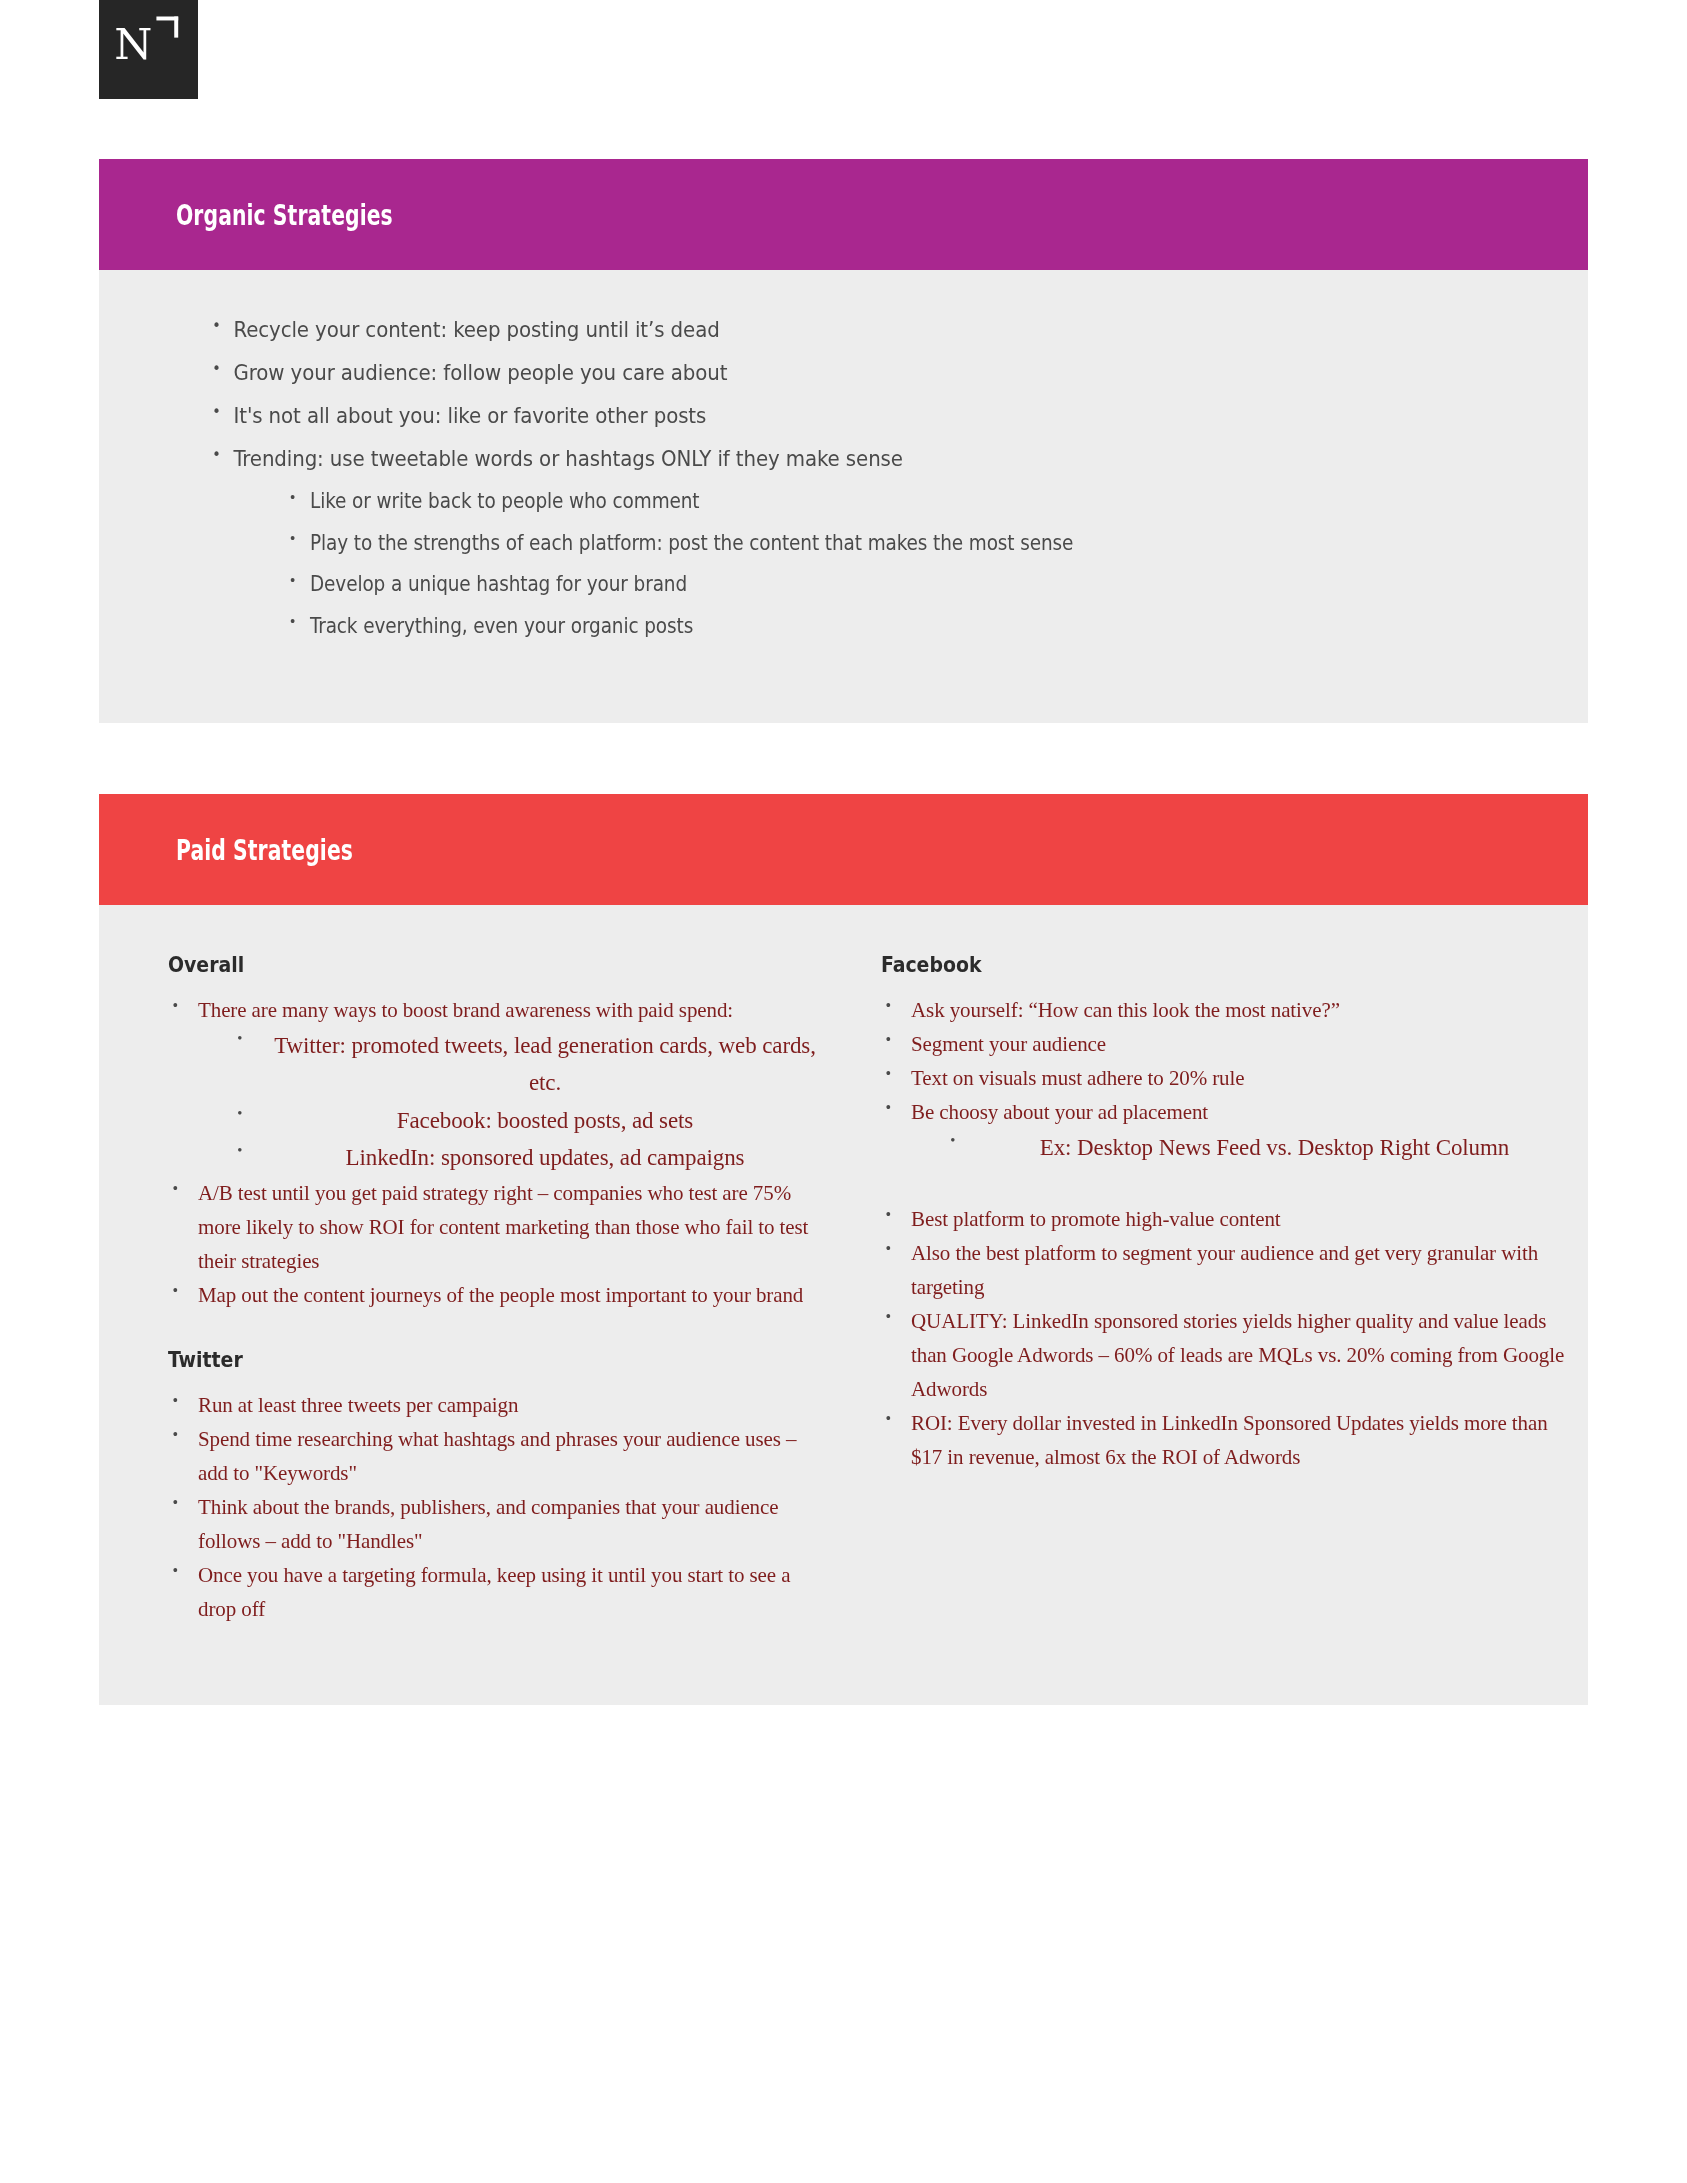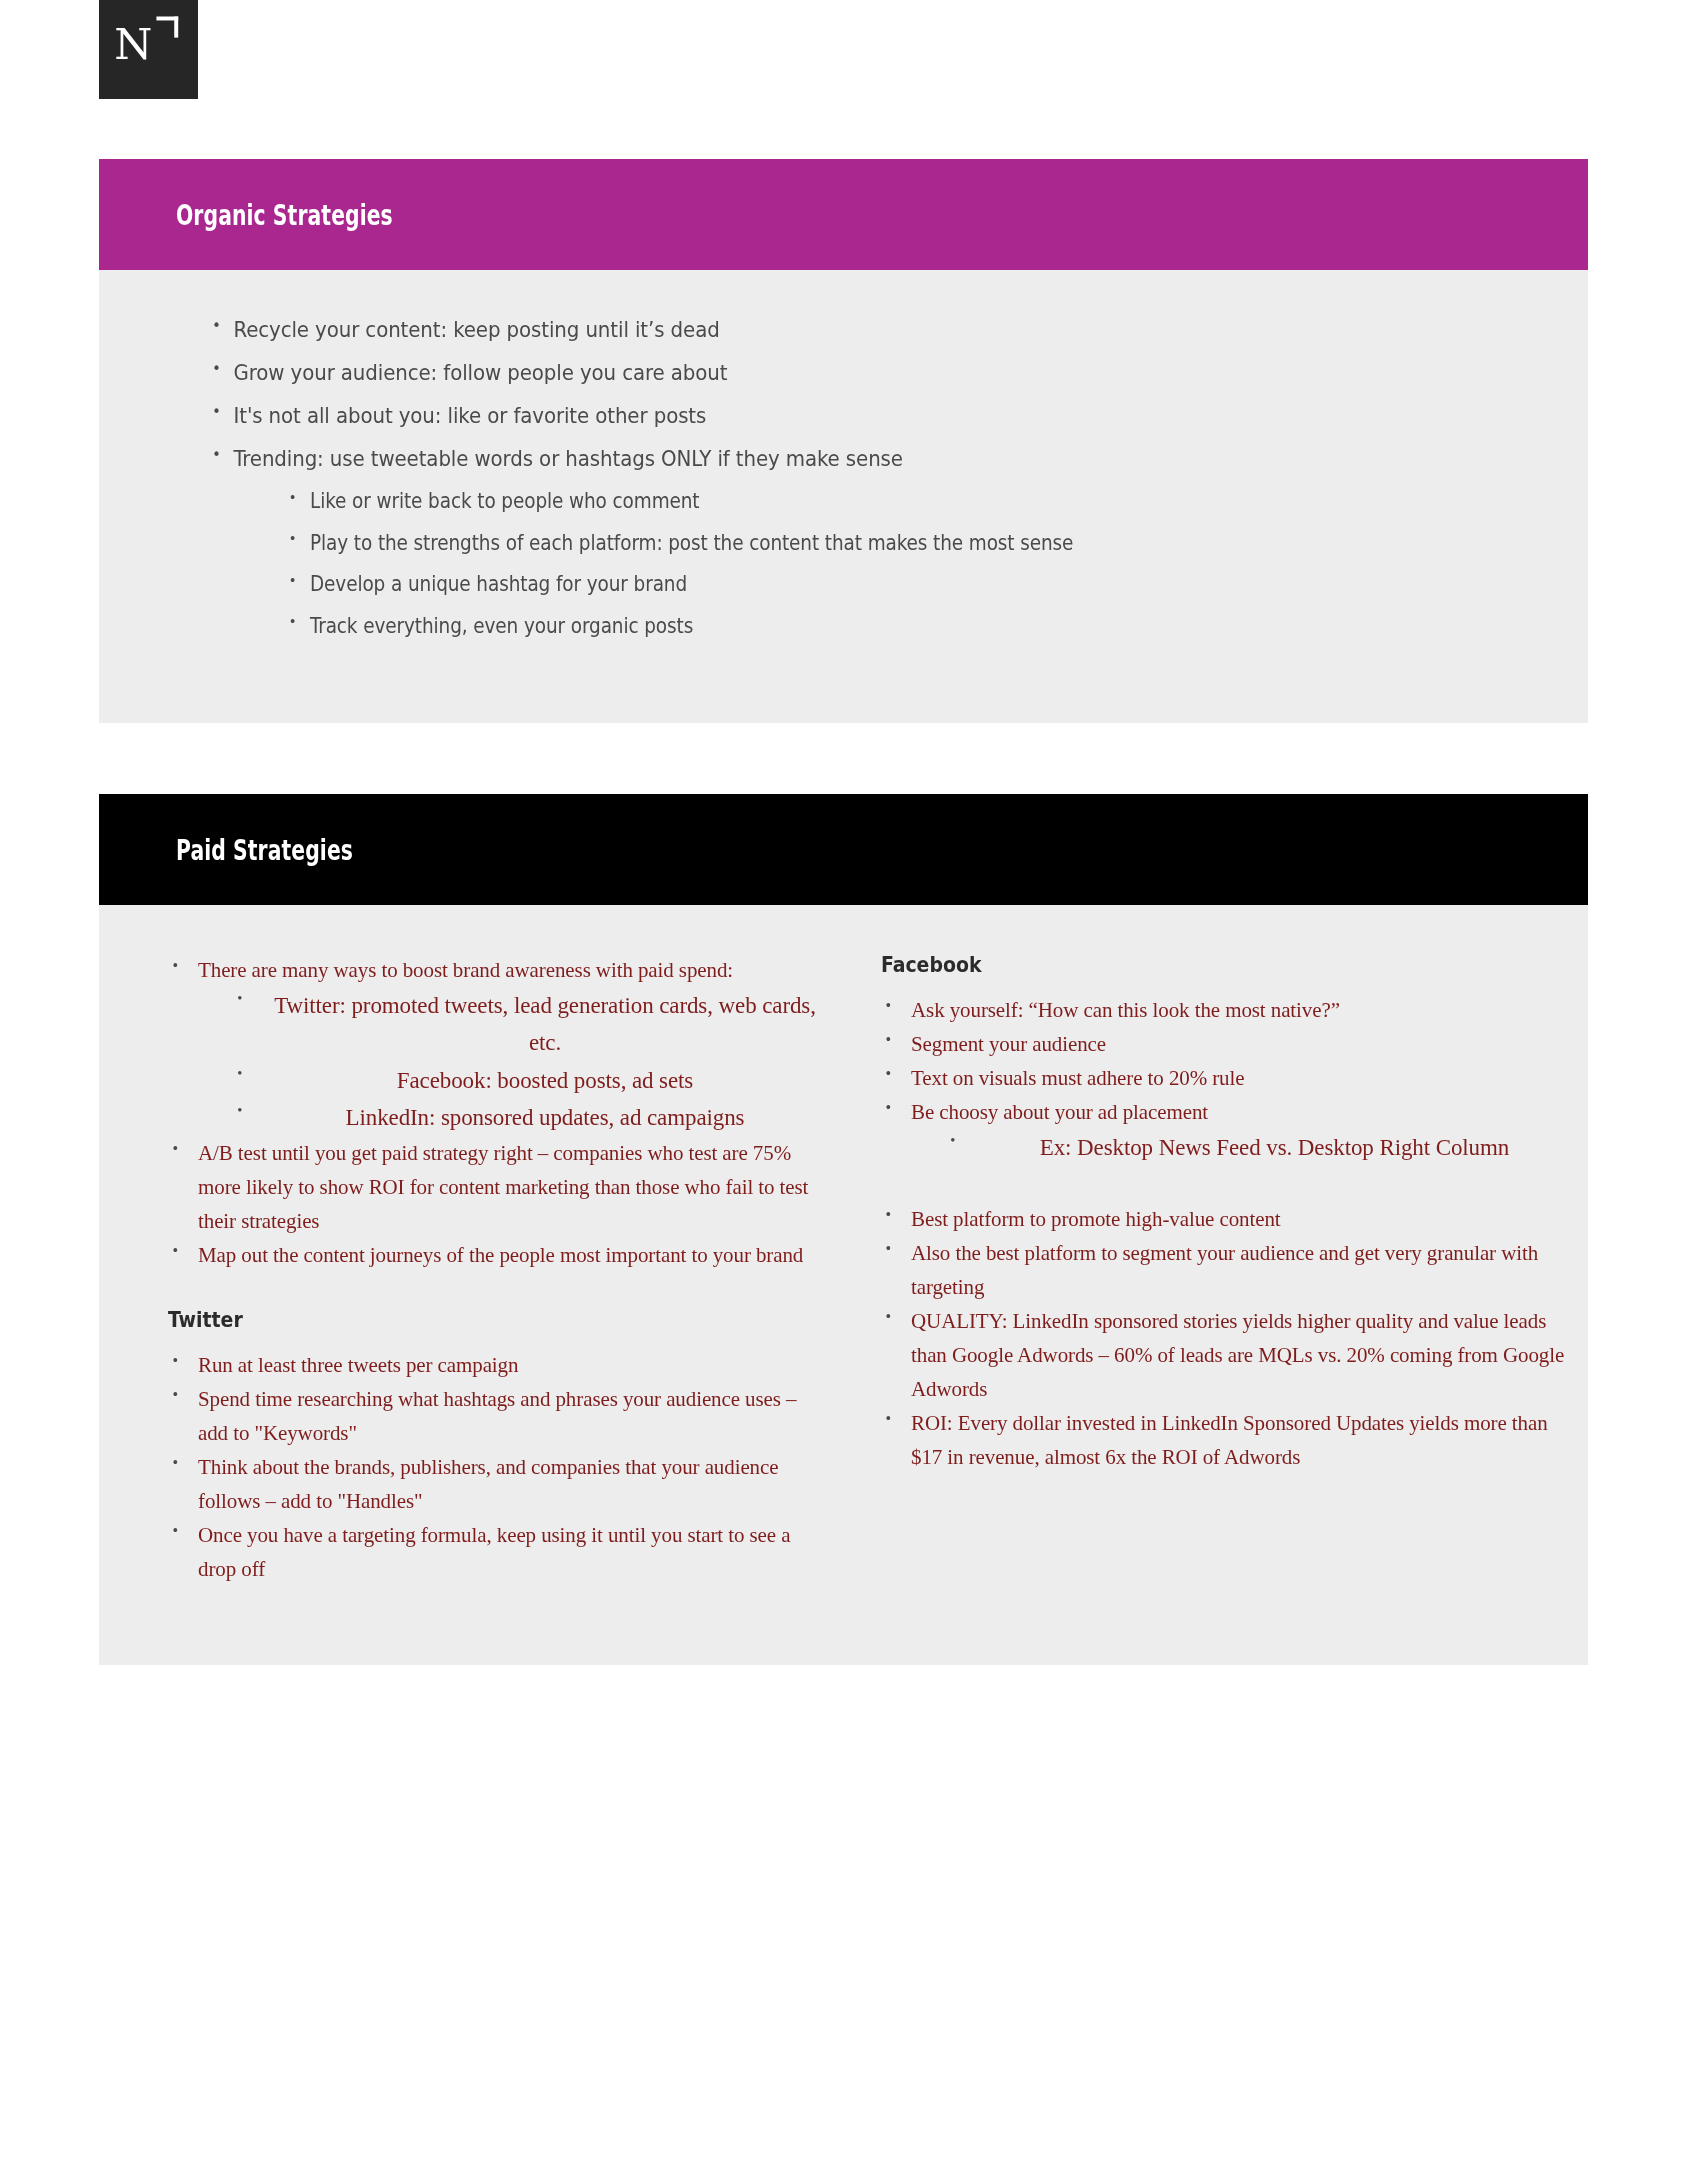--- a/index.html
+++ b/index.html
@@ -56,21 +56,21 @@
     transform-origin: left center;
   }
   .panel-header .panel-title span {
     display: inline-block;
     transform: scaleX(0.78);
     transform-origin: left center;
   }
   #panel-organic { top: 159px; }
   #panel-organic .panel-header { background: #A9278F; }
   #panel-paid { top: 794px; }
-  #panel-paid .panel-header { background: #000000; text-decoration: underline; }
+  #panel-paid .panel-header { background: #ef4444; text-decoration: underline; }
 
   .panel-body {
     padding: 0;
   }
 
   
   #organic-body {
     padding: 49px 16px 66px 108px;
   }
   ul.lv1, ul.lv2 {
@@ -214,20 +214,21 @@
 
 <section class="panel" id="panel-paid">
   <div class="panel-header">
     <div class="panel-title"><span>Paid Strategies</span></div>
   </div>
   <div class="panel-body" id="paid-body">
 
     <div class="paid-col" id="paid-col-left">
 
       <div class="section">
+        <h3 class="section-heading">Overall</h3>
         <ul class="lv1">
           <li>
             <span>There are many ways to boost brand awareness with paid spend:</span>
             <ul class="lv2">
               <li><span>Twitter: promoted tweets, lead generation cards, web cards, etc.</span></li>
               <li><span>Facebook: boosted posts, ad sets</span></li>
               <li><span>LinkedIn: sponsored updates, ad campaigns</span></li>
             </ul>
           </li>
           <li><span>A/B test until you get paid strategy right – companies who test are 75% more likely to show ROI for content marketing than those who fail to test their strategies</span></li>

